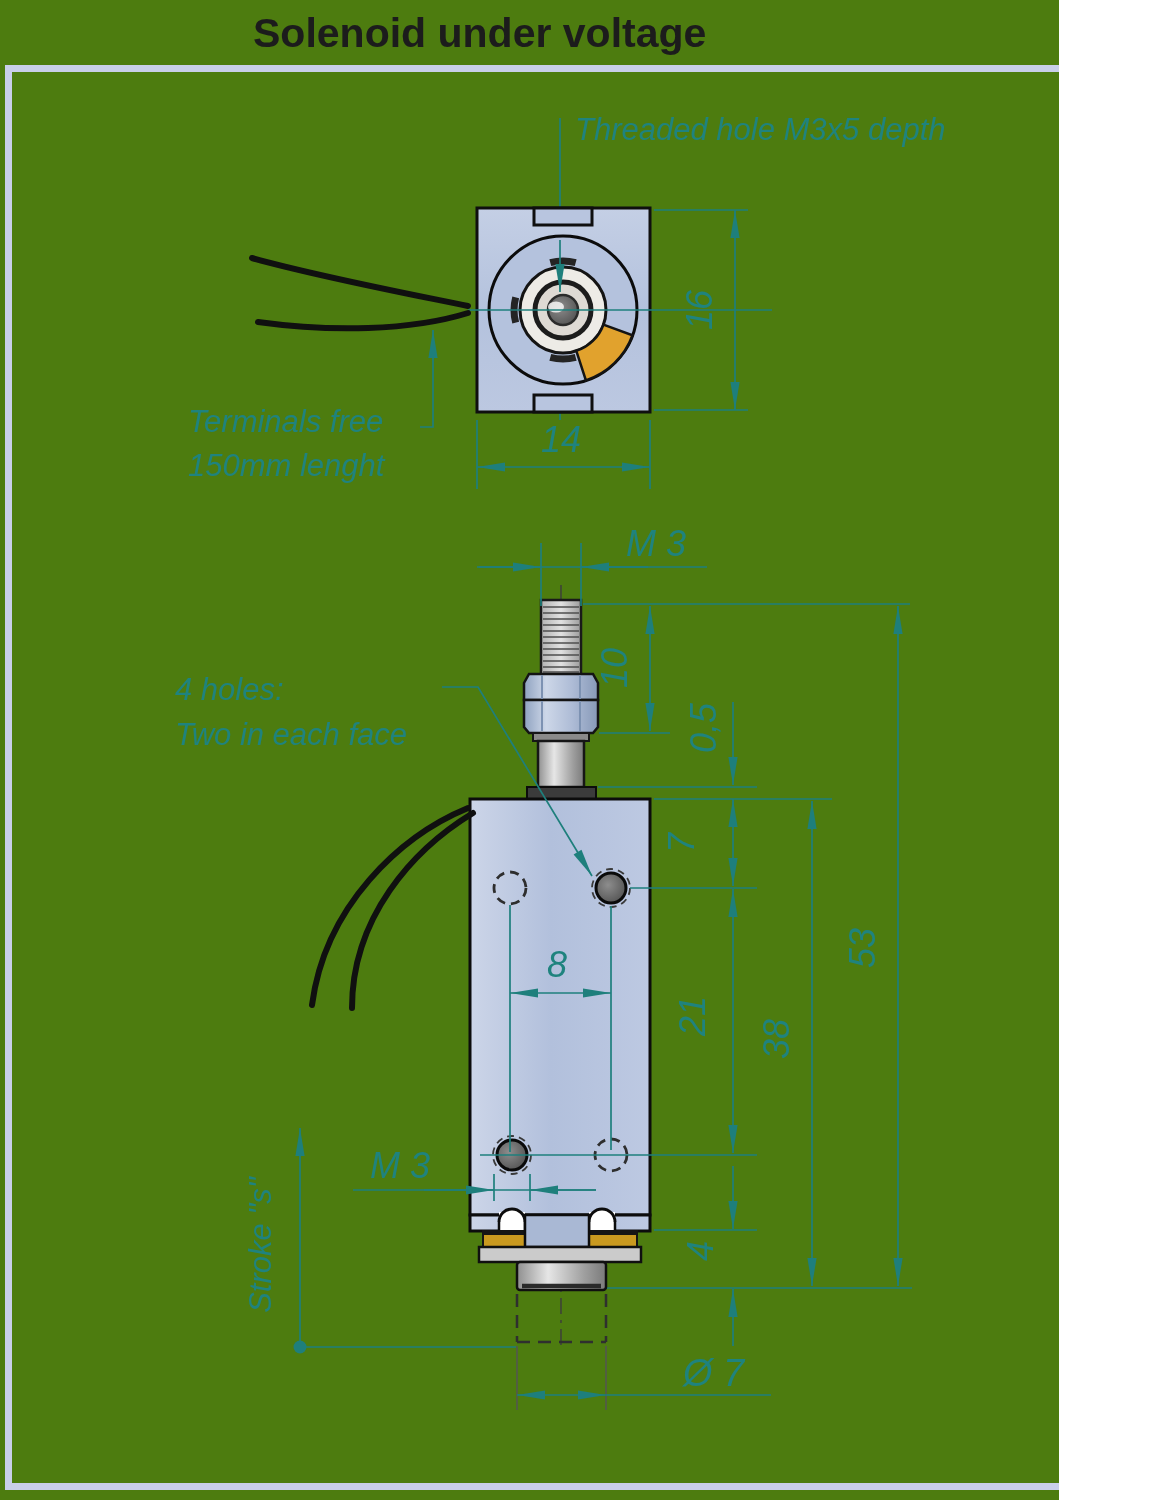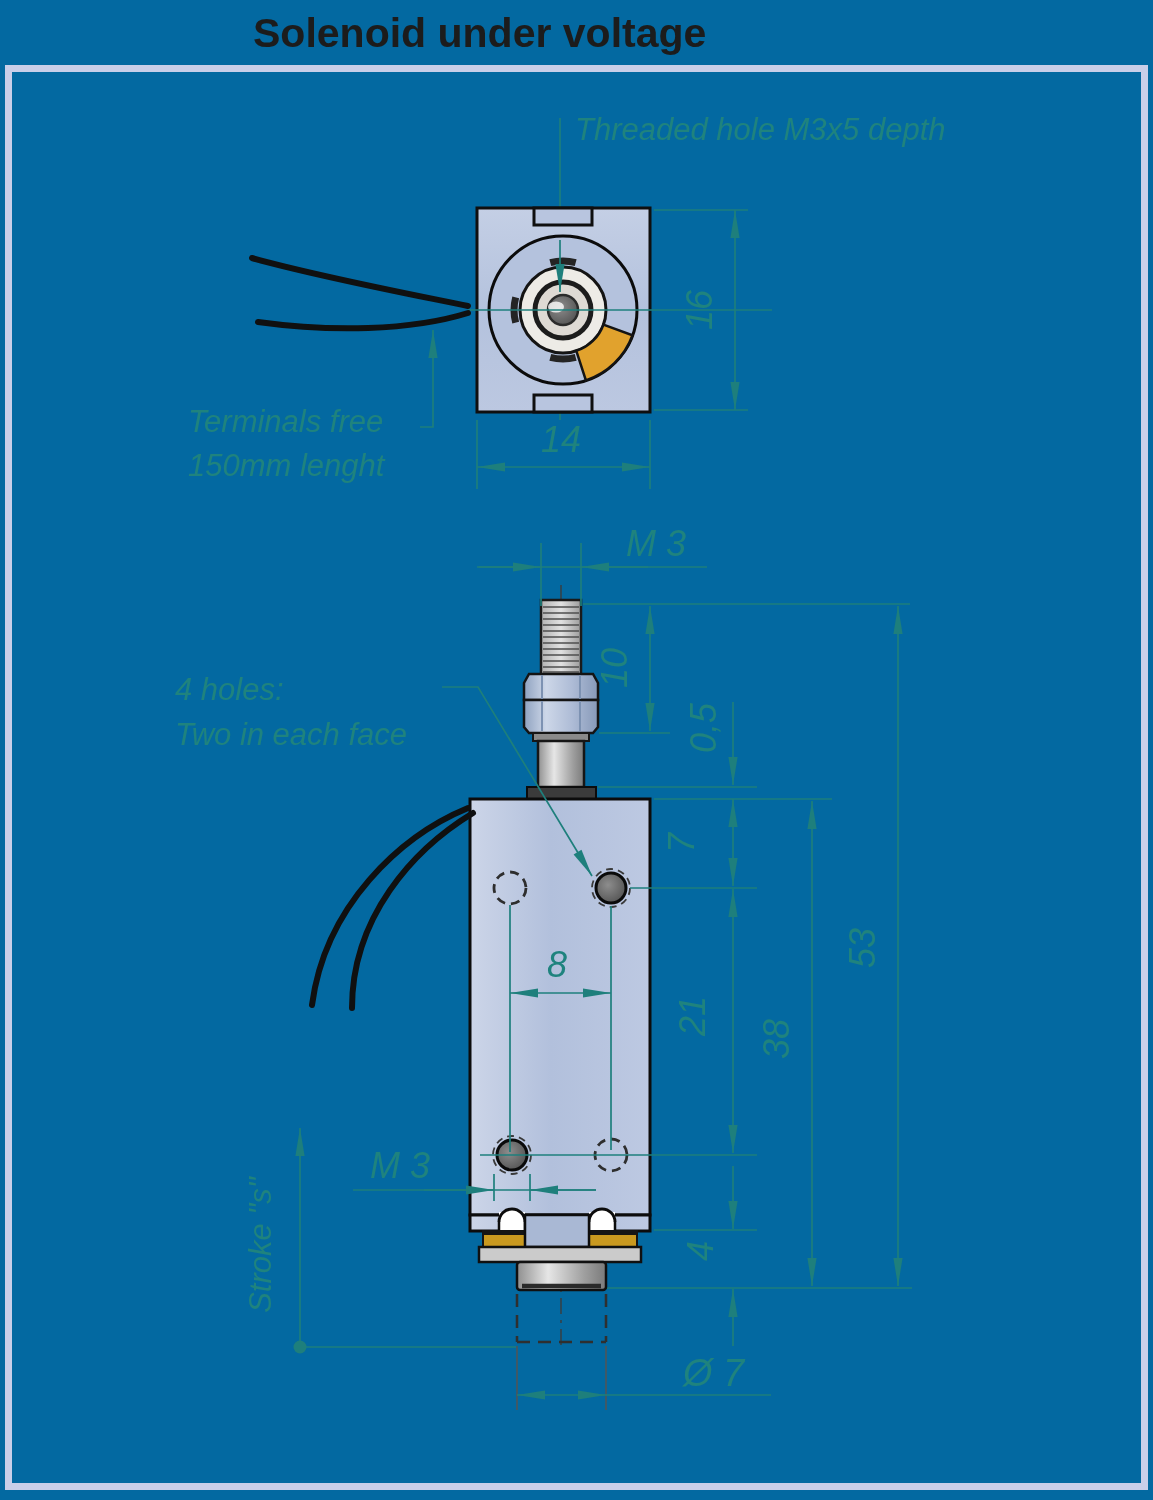--- a/index.html
+++ b/index.html
@@ -1,16 +1,16 @@
 <!DOCTYPE html>
 <html><head>
 <meta charset="utf-8">
 <style>
   html,body{margin:0;padding:0;background:#ffffff;}
-  .page{position:relative;width:1153px;height:1500px;background:#0369a1;overflow:hidden;}
+  .page{position:relative;width:1059px;height:1500px;background:#4d7c0f;overflow:hidden;}
   svg{display:block;}
   text{font-family:"Liberation Sans",sans-serif;}
   .title{font-family:"Liberation Sans",sans-serif;font-weight:bold;font-size:41px;fill:#1c1c1c;}
   .note{font-family:"Liberation Sans",sans-serif;font-style:italic;font-size:31px;fill:#1f837e;}
   .dim{font-family:"Liberation Sans",sans-serif;font-style:italic;font-size:36px;fill:#1f837e;}
   .dimbig{font-family:"Liberation Sans",sans-serif;font-style:italic;font-size:38px;fill:#1f837e;}
   .tealline{stroke:#1e7f7c;stroke-width:1.7;fill:none;}
 </style>
 </head>
 <body>

